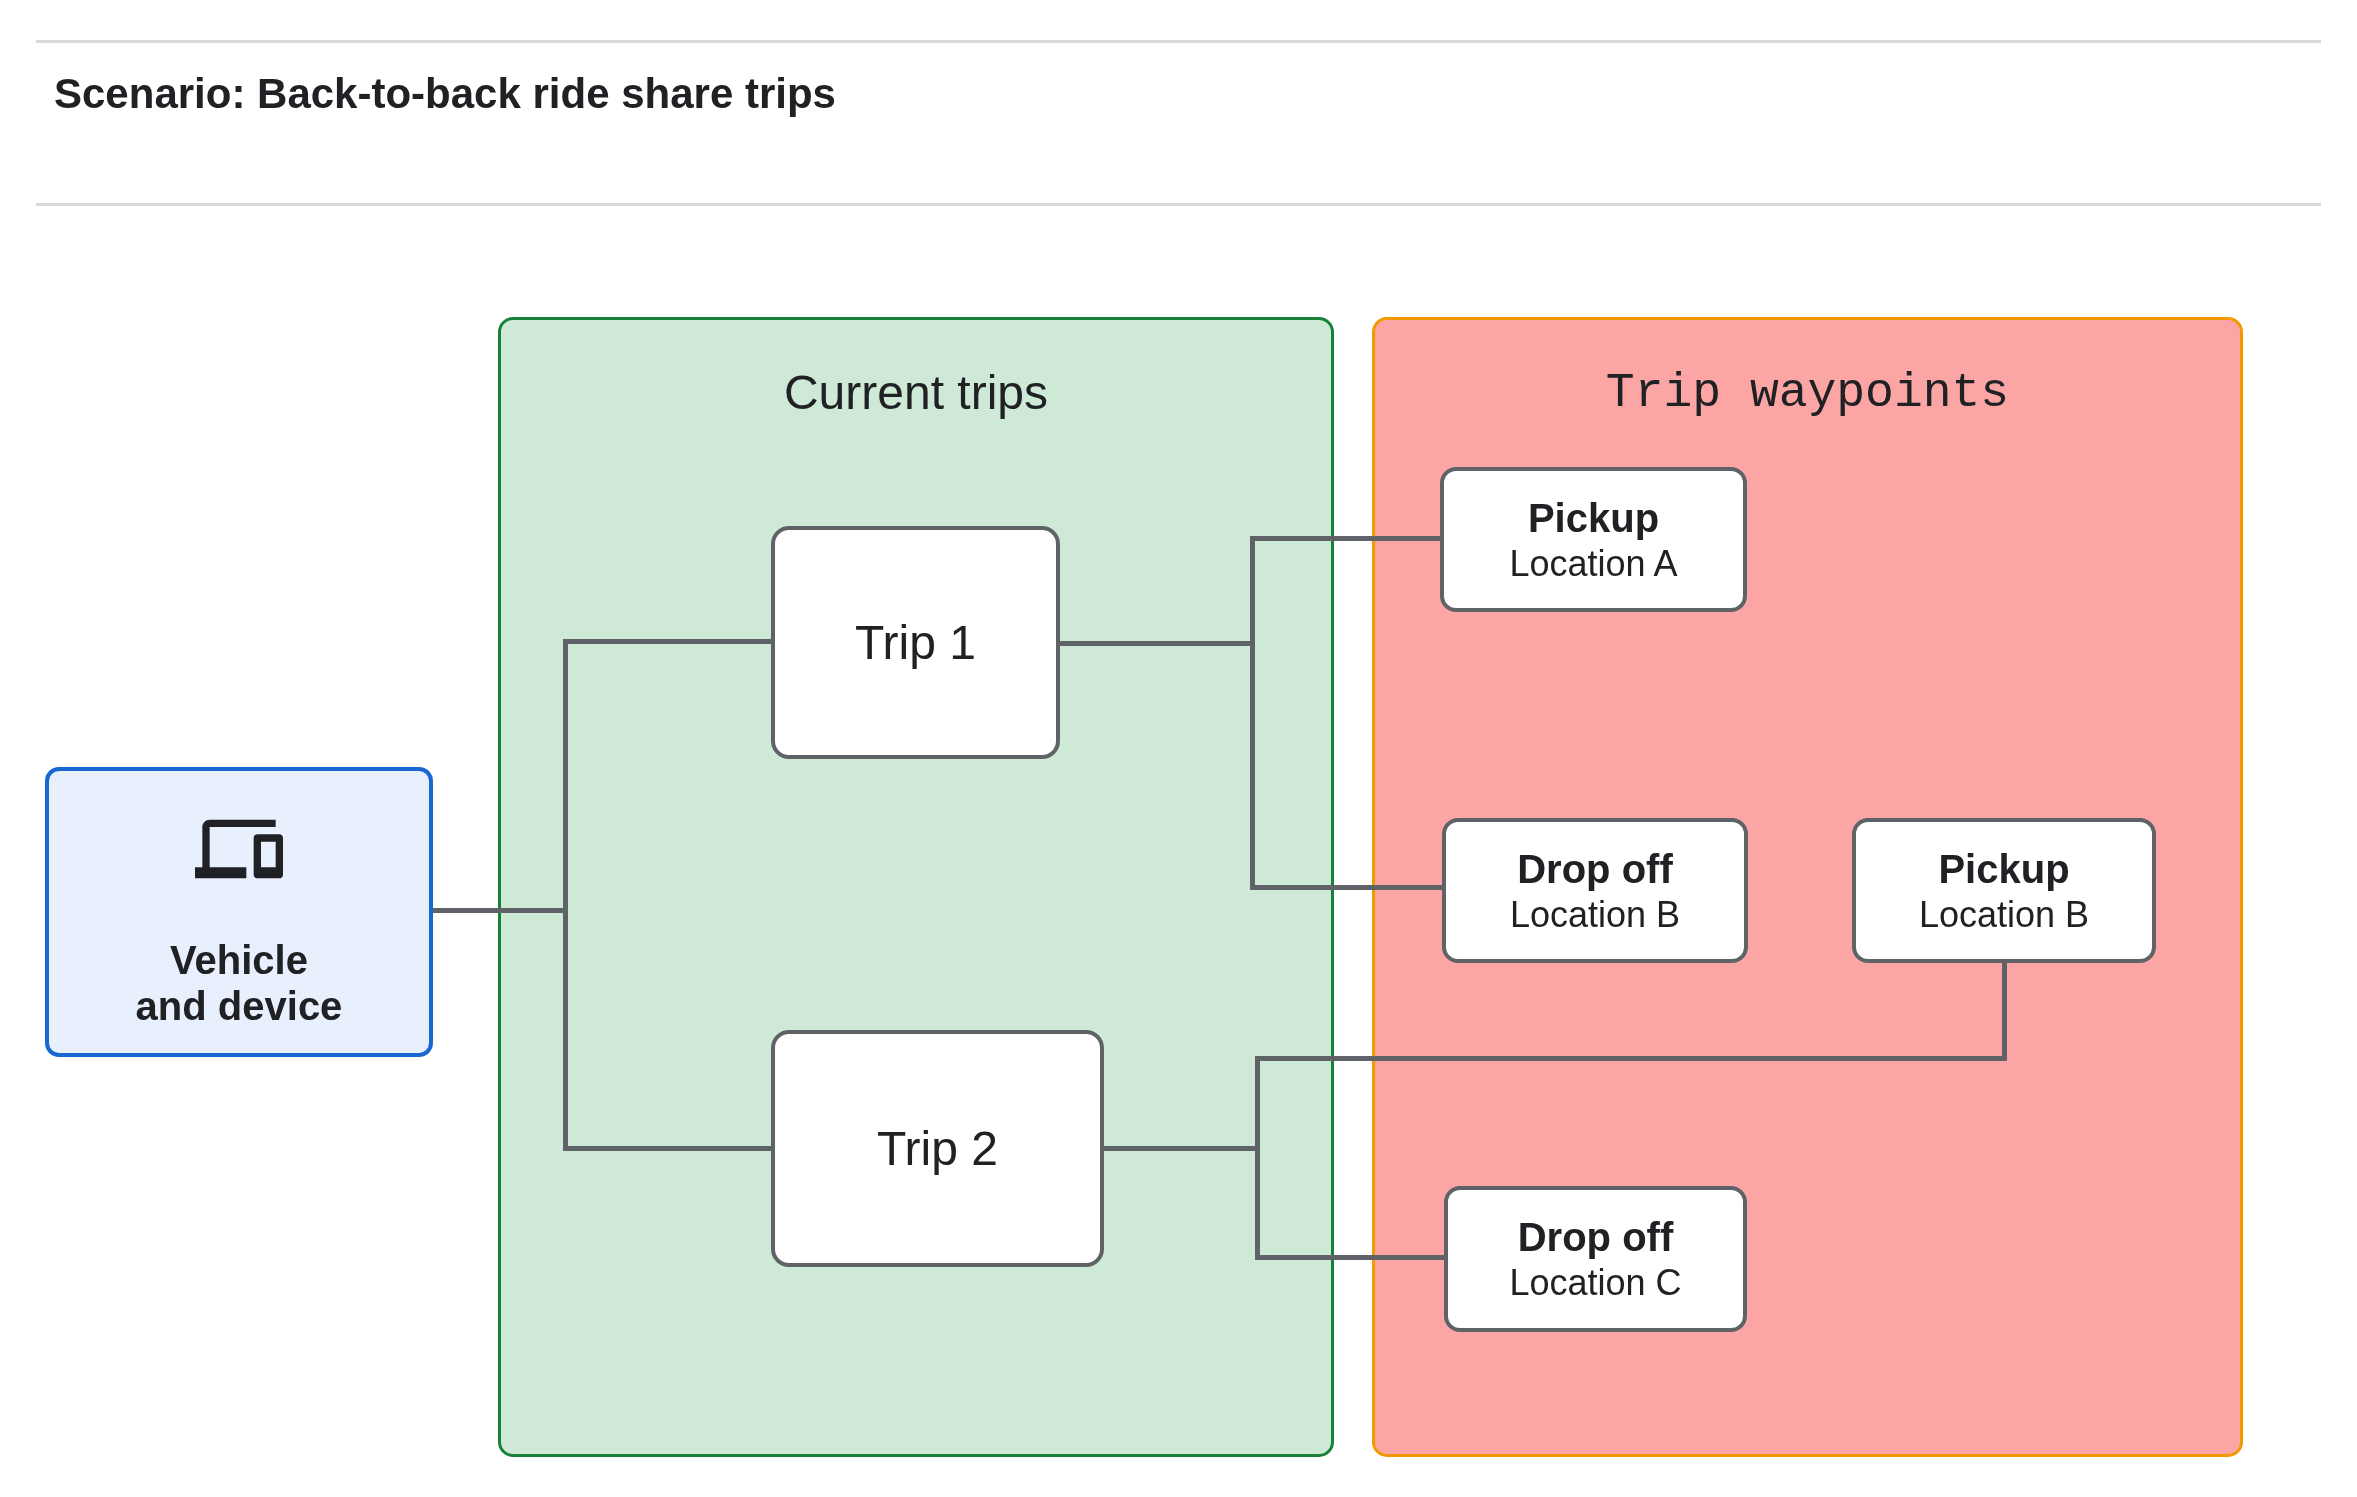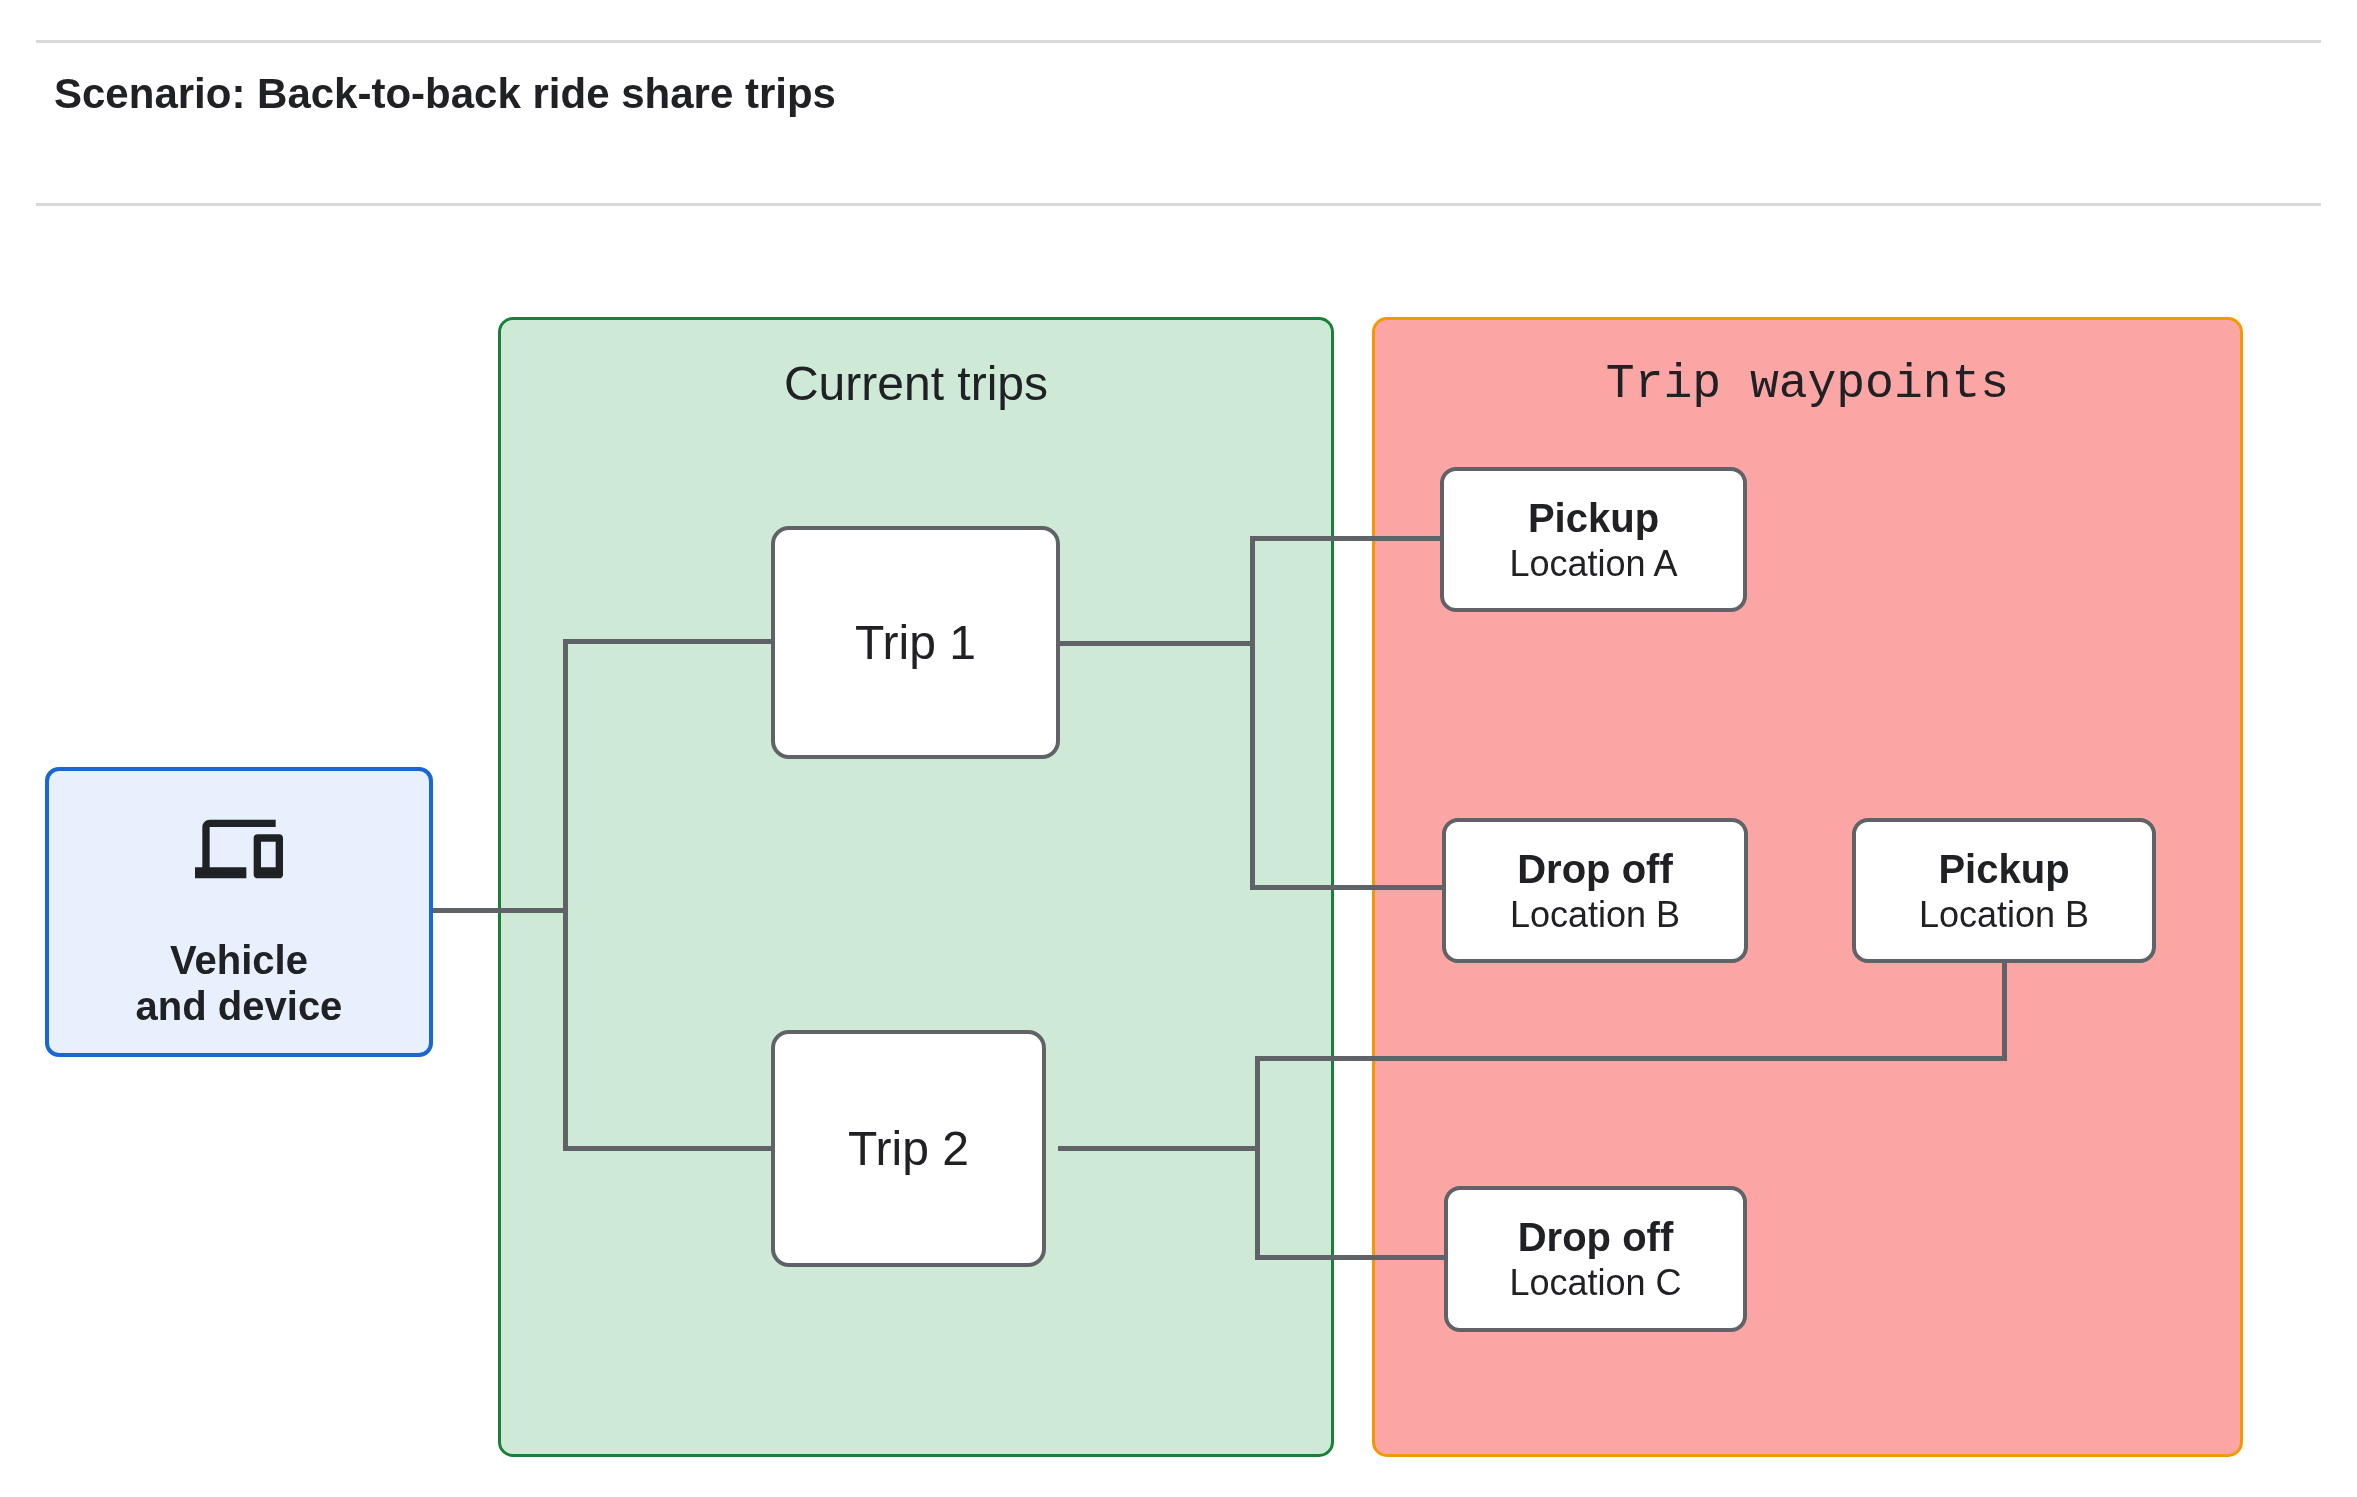--- a/index.html
+++ b/index.html
@@ -8,21 +8,21 @@
     background:#ffffff; color:var(--text,#202124);
     font-family:"Liberation Sans", sans-serif;
   }
   .rule { position:absolute; left:36px; right:36px; height:3px; background:var(--divider,#d9d9d9); }
   .rule-top { top:40px; }
   .rule-bottom { top:203px; }
   .page-title { position:absolute; left:54px; top:70px; font-size:42px; font-weight:700; line-height:48px; }
   .page-subtitle { position:absolute; left:259px; top:129px; font-size:36px; line-height:40px; white-space:pre-wrap; }
 
   .panel { position:absolute; box-sizing:border-box; border:3px solid; border-radius:15px; }
-  .panel-title { margin-top:36px; text-align:center; font-size:48px; line-height:56px; }
+  .panel-title { margin-top:45px; text-align:center; font-size:48px; line-height:56px; }
 
   .seg { position:absolute; background:var(--connector,#5f6368); }
 
   .node {
     position:absolute; box-sizing:border-box; background:#ffffff;
     border:4px solid var(--node-border,#5f6368);
     display:flex; align-items:center; justify-content:center; text-align:center;
   }
   .trip-node { border-radius:18px; font-size:48px; line-height:52px; }
   .wp-node { border-radius:16px; flex-direction:column; }
@@ -76,21 +76,21 @@
     </svg>
     <div class="vehicle-label">
       <div>Vehicle</div>
       <div>and device</div>
     </div>
   </div>
 
   <div class="node trip-node" style="left:771px; top:526px; width:289px; height:233px;">
     <span>Trip 1</span>
   </div>
-  <div class="node trip-node" style="left:771px; top:1030px; width:275px; height:237px;justify-content:center;">
+  <div class="node trip-node" style="left:771px; top:1030px; width:333px; height:237px;justify-content:center;">
     <span>Trip 2</span>
   </div>
 
   <div class="node wp-node" style="left:1440px; top:467px; width:307px; height:145px;">
     <div class="wp-title">Pickup</div>
     <div class="wp-sub">Location A</div>
   </div>
   <div class="node wp-node" style="left:1442px; top:818px; width:306px; height:145px;">
     <div class="wp-title">Drop off</div>
     <div class="wp-sub">Location B</div>

